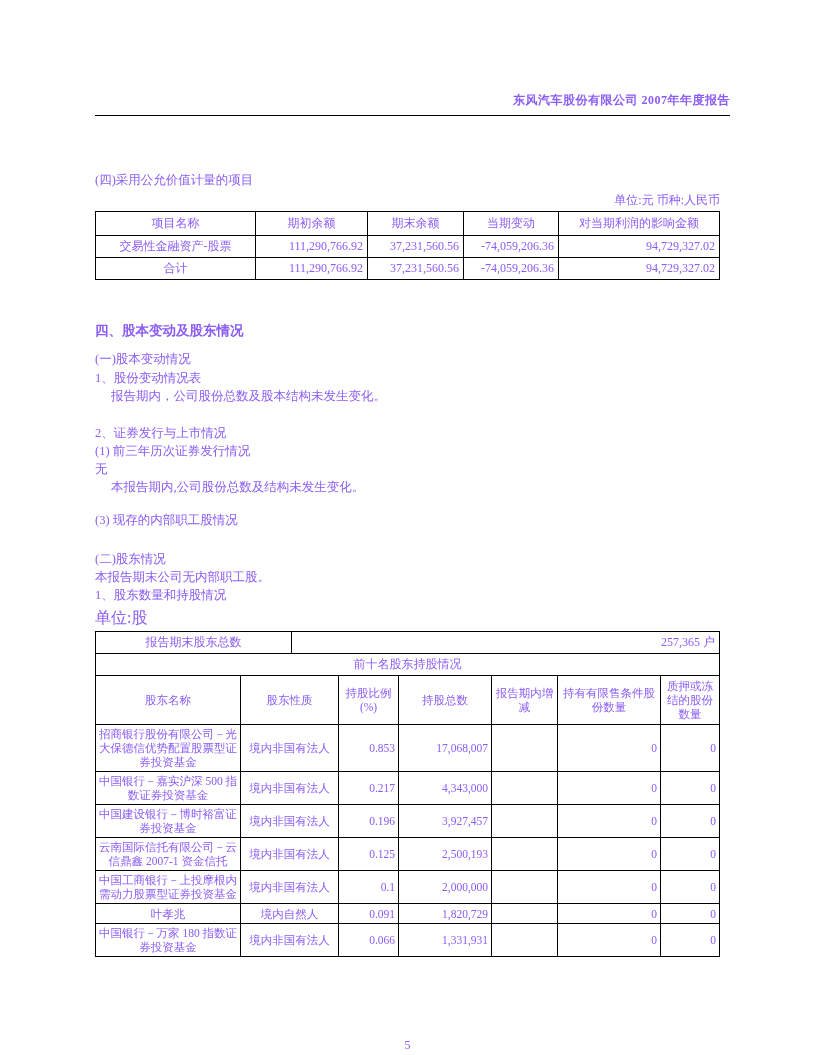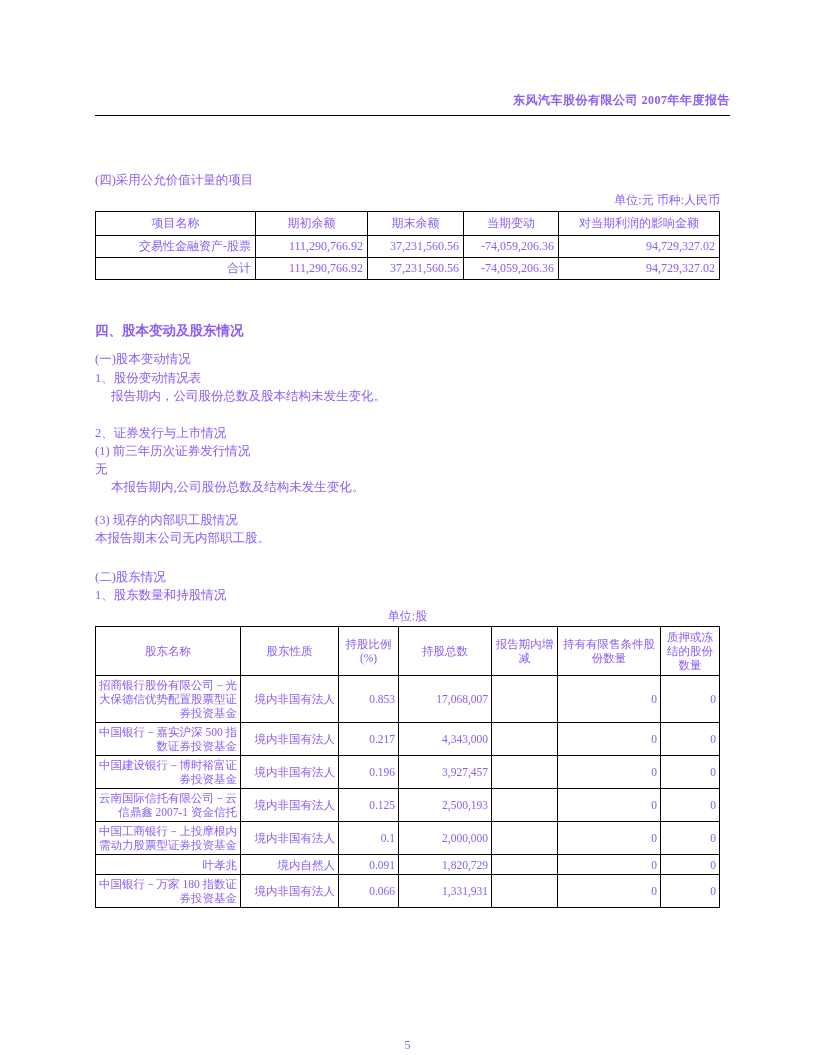--- a/index.html
+++ b/index.html
@@ -12,21 +12,21 @@
   }
   .doc-header {
     margin:0 85px 0 95px; padding-top:46px; padding-bottom:6px;
     border-bottom:1px solid #000; text-align:right;
   }
   .doc-title { font-size:12px; font-weight:bold; letter-spacing:0.5px; }
   .content { padding:0 95px 0 95px; }
 
   .fv-heading { margin-top:56px; font-size:12.5px; }
   .unit-note { text-align:right; font-size:12px; margin-top:3px; margin-bottom:2px; }
-  .unit-note2 { text-align:center; font-size:12px; margin-top:4px; margin-bottom:2px; }
+  .unit-note2 { text-align:left; font-size:16px; margin-top:4px; margin-bottom:2px; }
 
   table.tbl { border-collapse:collapse; width:100%; table-layout:fixed; }
   .tbl th, .tbl td { border:1px solid #000; font-weight:normal; }
 
   table.fv { font-size:12px; }
   .fv th { text-align:center; padding:3px 2px; }
   .fv td { padding:2px 4px; }
 
   .sec-heading { margin-top:42px; font-size:13.5px; font-weight:bold; }
   .para { font-size:12.5px; line-height:18px; }
@@ -37,21 +37,21 @@
   .mt19 { margin-top:19px; }
   .mt21 { margin-top:21px; }
   .ind  { padding-left:16px; }
 
   table.sh-top { font-size:12px; }
   .sh-top td { padding:2px 4px; height:19px; }
   table.sh-main { margin-top:-1px; font-size:11.5px; line-height:14px; }
   .sh-main th { text-align:center; padding:3px 2px; }
   .sh-main td { padding:2px 3px; height:20px; }
 
-  .al { text-align:right; }
+  .al { text-align:center; }
   .ar { text-align:right; }
 
   .footer {
     position:absolute; left:0; right:0; bottom:46px;
     text-align:center; font-size:12px;
   }
 </style>
 </head>
 <body>
 
@@ -103,25 +103,40 @@
 
     <h2 class="sec-heading">四、股本变动及股东情况</h2>
     <p class="para mt10">(一)股本变动情况</p>
     <p class="para mt1">1、股份变动情况表</p>
     <p class="para ind">报告期内，公司股份总数及股本结构未发生变化。</p>
     <p class="para mt19">2、证券发行与上市情况</p>
     <p class="para">(1) 前三年历次证券发行情况</p>
     <p class="para">无</p>
     <p class="para ind">本报告期内,公司股份总数及结构未发生变化。</p>
     <p class="para mt15">(3) 现存的内部职工股情况</p>
+    <p class="para mt21">(二)股东情况</p>
     <p class="para">本报告期末公司无内部职工股。</p>
-    <p class="para mt21">(二)股东情况</p>
     <p class="para">1、股东数量和持股情况</p>
     <p class="unit-note2">单位:股</p>
 
+    <table class="tbl sh-top">
+      <colgroup>
+          <col style="width:196px">
+          <col>
+        </colgroup>
+      <tbody>
+        <tr>
+          <td class="al">报告期末股东总数</td>
+          <td class="ar">257,365 户</td>
+        </tr>
+        <tr>
+          <td class="al" colspan="2">前十名股东持股情况</td>
+        </tr>
+      </tbody>
+    </table>
 
     <table class="tbl sh-main">
       <colgroup>
         <col style="width:145px">
           <col style="width:98px">
           <col style="width:60px">
           <col style="width:93px">
           <col style="width:66px">
           <col style="width:103px">
           <col>

